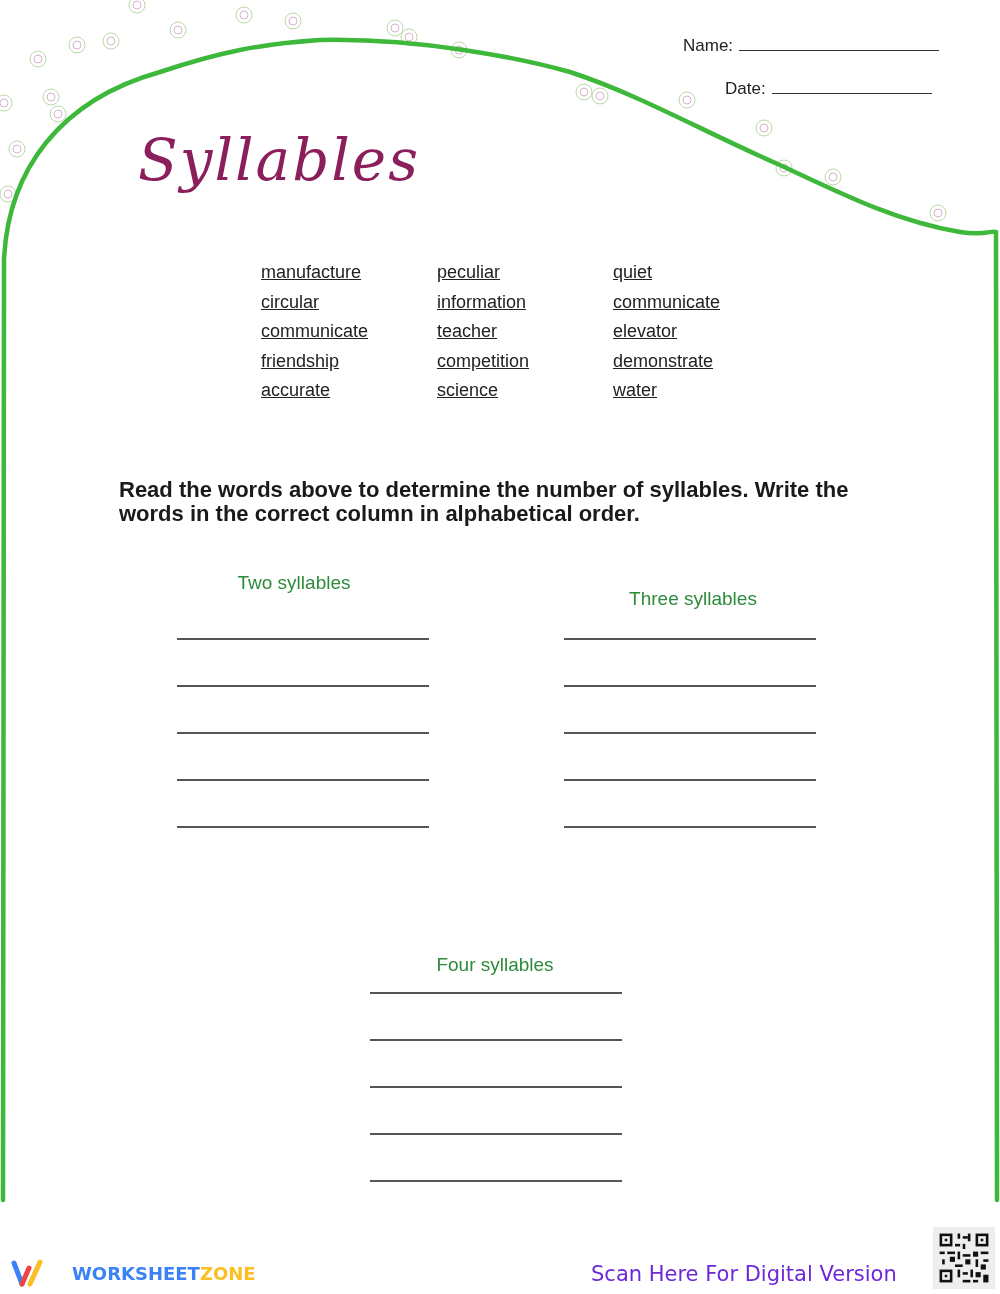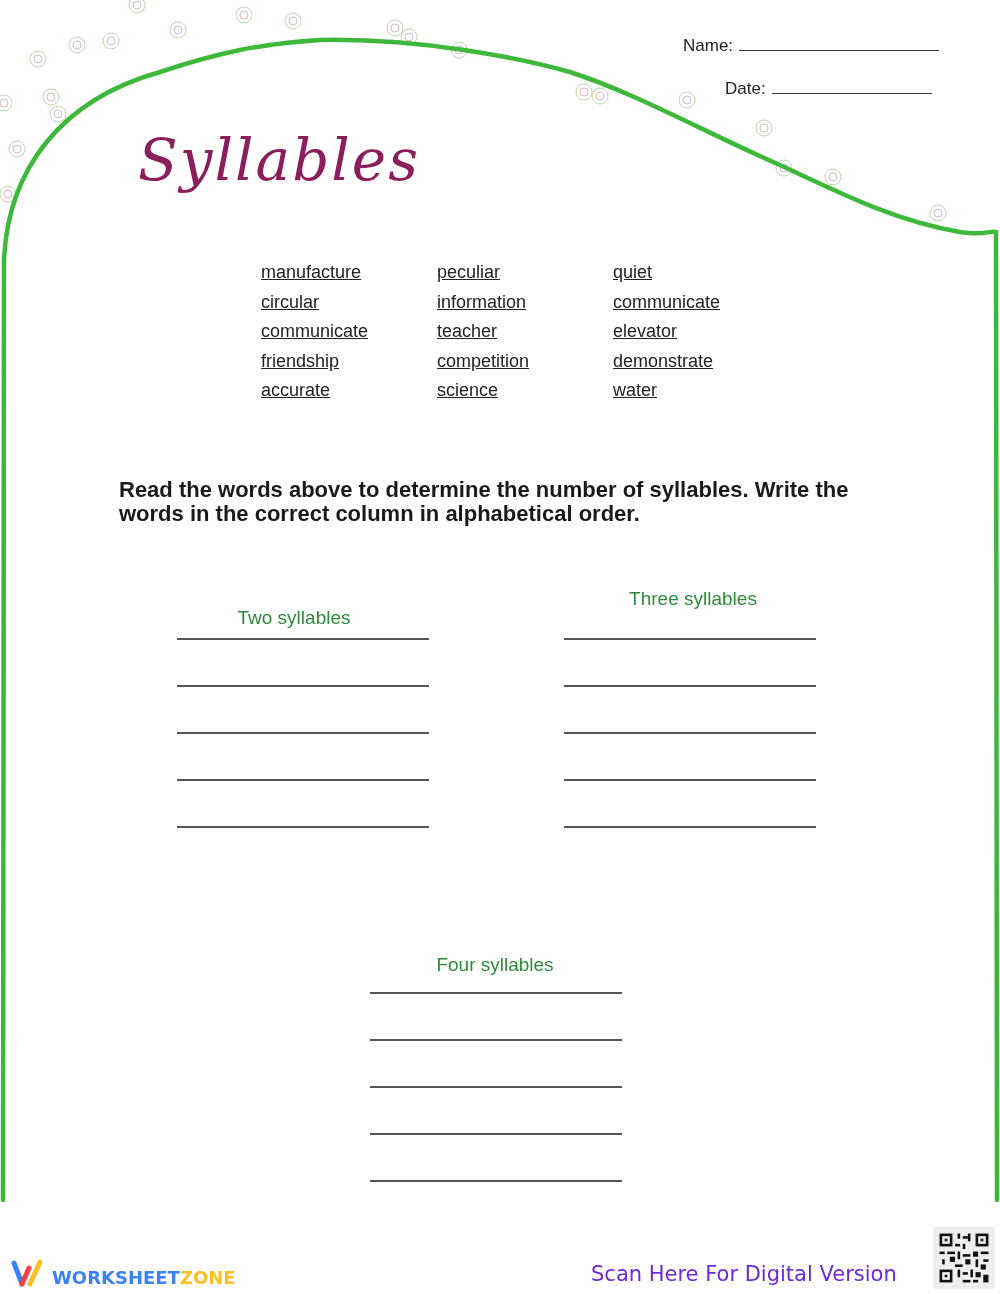--- a/index.html
+++ b/index.html
@@ -18,31 +18,31 @@
 
     .title { position: absolute; left: 138px; top: 118px; font-family: "DejaVu Serif", serif; font-style: italic; font-size: 58px; color: #8a1f5c; letter-spacing: 2px; font-weight: normal; margin-top: 8px; }
 
     .word-bank { position: absolute; left: 261px; top: 258px; display: flex; text-decoration: underline; }
     .word-col { width: 176px; }
     .word { font-size: 18px; line-height: 29.5px; color: #222; white-space: nowrap; }
 
     .instructions { position: absolute; left: 119px; top: 478px; width: 760px; font-size: 22px; font-weight: bold; line-height: 24px; color: #1a1a1a; }
 
     .section-heading { position: absolute; font-size: 19px; color: #2e8b3a; text-align: center; width: 260px; }
-    .two-heading { left: 164px; top: 572px; margin-top: 35px; }
+    .two-heading { left: 164px; top: 572px; }
     .three-heading { left: 563px; top: 588px; }
     .four-heading { left: 365px; top: 954px; }
 
     .answer-lines { position: absolute; width: 252px; }
     .answer-line { height: 2px; background: #555; width: 252px; position: absolute; left: 0; }
     .two-lines { left: 177px; top: 638px; }
     .three-lines { left: 564px; top: 638px; }
     .four-lines { left: 370px; top: 992px; }
 
-    .footer-logo { position: absolute; left: 10px; top: 1258px; display: flex; align-items: flex-end; }
+    .footer-logo { position: absolute; left: 10px; top: 1258px; display: flex; align-items: center; gap: 20px; }
     .logo-mark { width: 36px; height: 30px; position: relative; }
     .logo-text { font-family: "DejaVu Sans", sans-serif; font-weight: bold; font-size: 18px; margin-left: 6px; letter-spacing: 0px; }
     .logo-text .w1 { color: #3b82f6; }
     .logo-text .w2 { color: #fbbf24; }
 
     .scan-text { position: absolute; left: 591px; top: 1262px; font-family: "DejaVu Sans", sans-serif; font-size: 21px; color: #6d28d9; }
     .qr { position: absolute; left: 933px; top: 1227px; width: 62px; height: 62px; background: #eee; padding: 4px; }
   </style>
 </head>
 <body>

